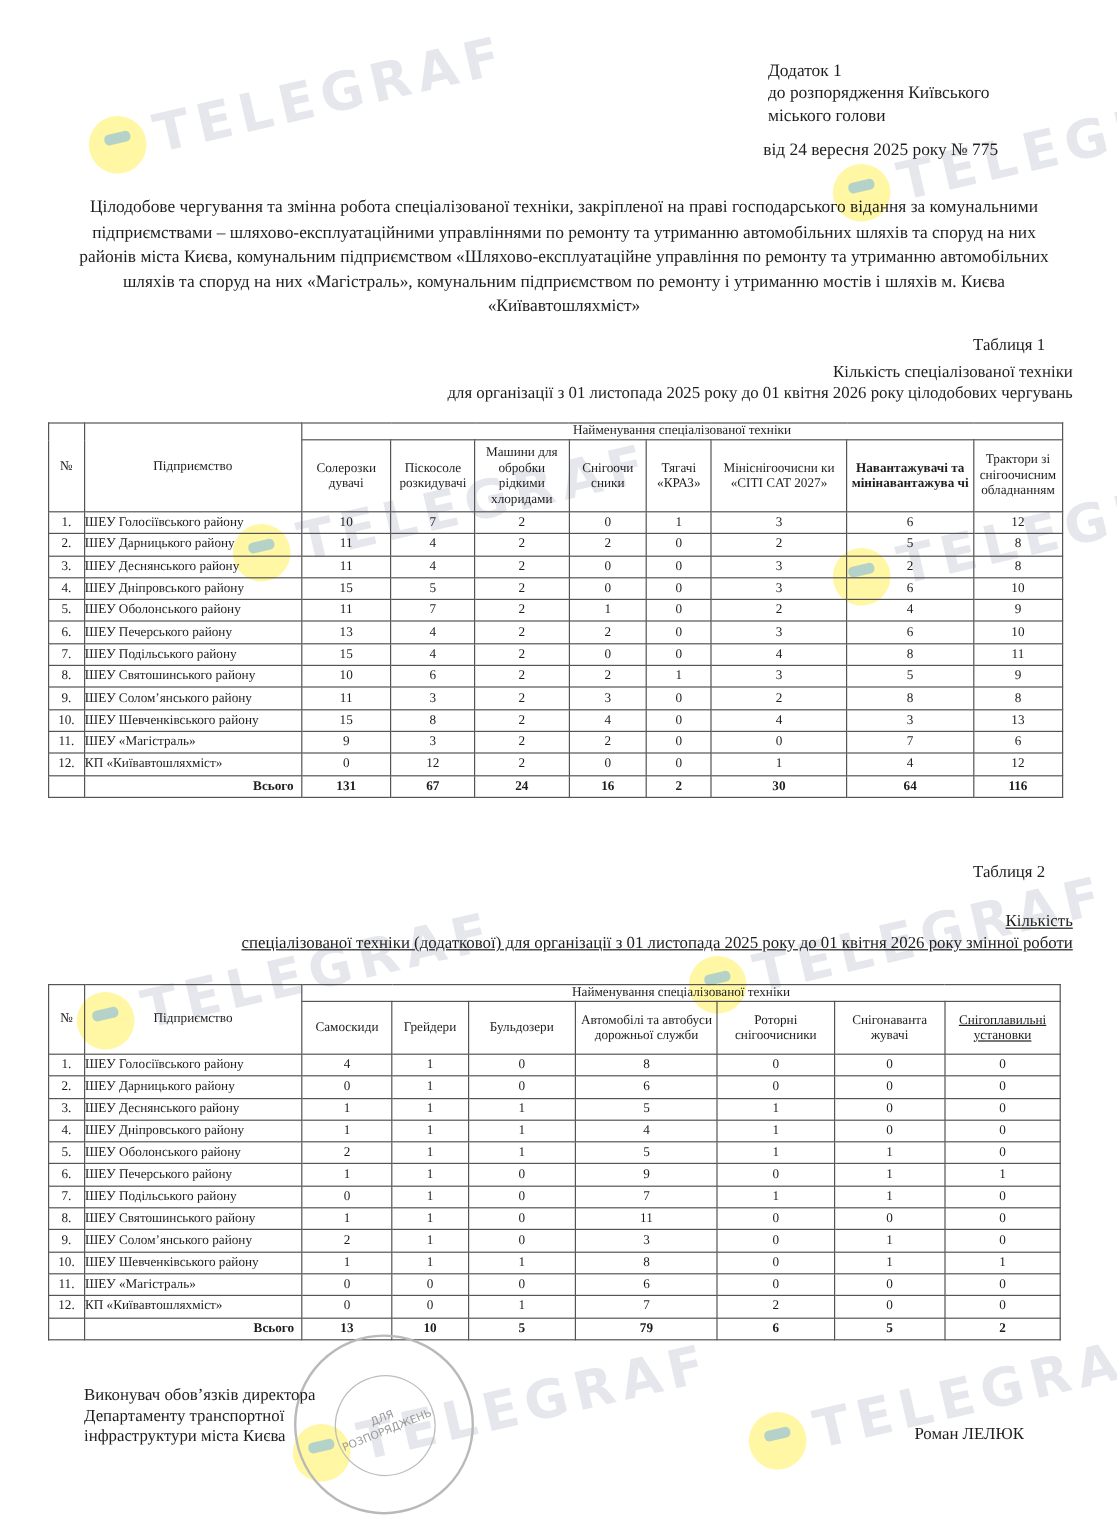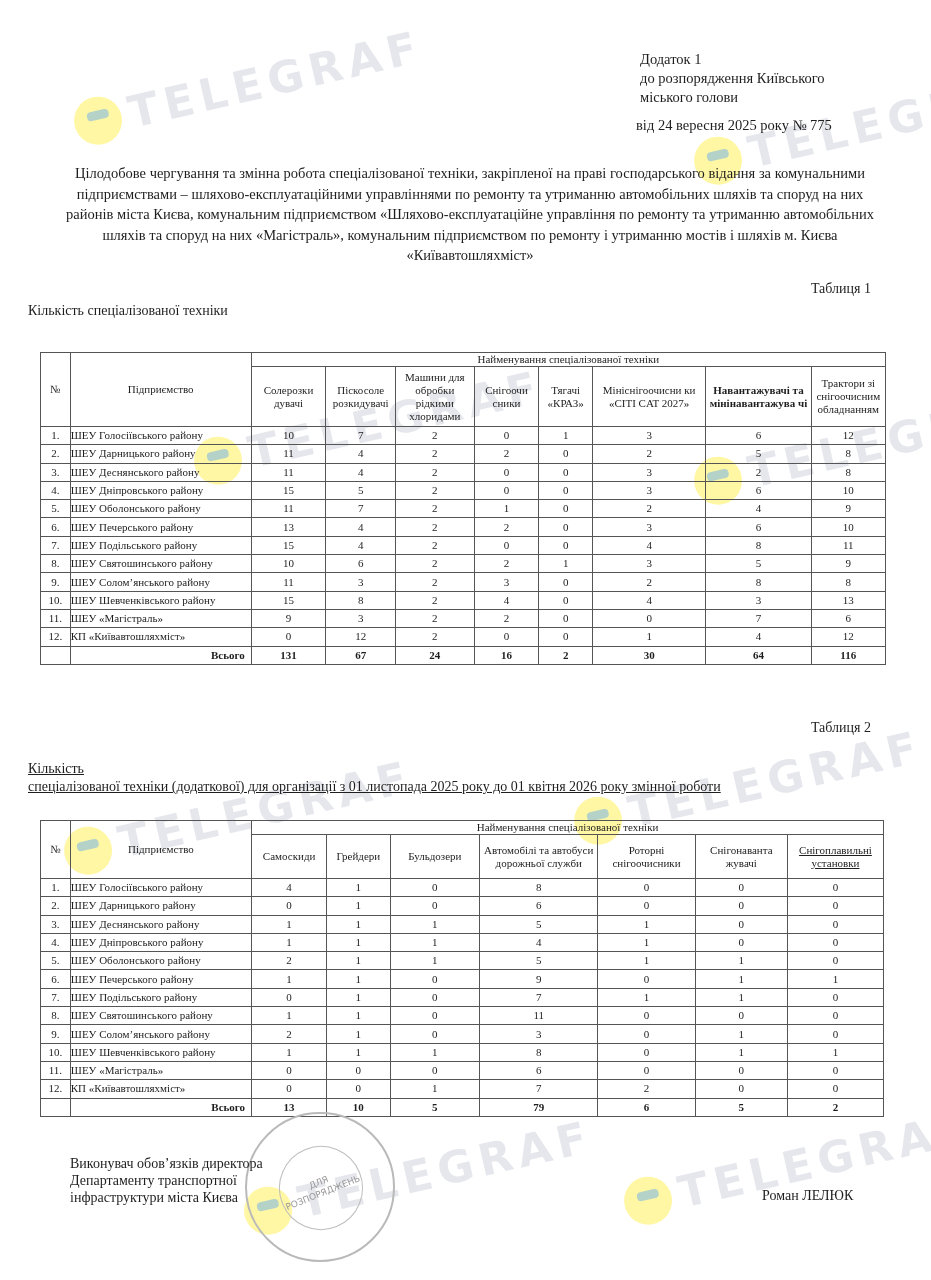--- a/index.html
+++ b/index.html
@@ -8,21 +8,21 @@
     font-family: "Liberation Serif", "DejaVu Serif", serif; color: #1e1e1e;
   }
   .abs { position: absolute; }
   .annex { left: 640px; top: 50px; font-size: 14.5px; line-height: 19px; }
   .annex .line { white-space: nowrap; }
   .annex .date { margin-top: 9px; margin-left: -4px; }
   .intro {
     left: 60px; top: 163px; width: 820px; text-align: center; font-size: 14.5px; line-height: 20.5px;
   }
   .tlabel { font-size: 14px; right: 60px; }
-  .caption { left: 28px; width: 850px; text-align: left; font-size: 14px; line-height: 18px; }
+  .caption { left: 44px; width: 850px; text-align: right; font-size: 14px; line-height: 18px; }
   table.doc {
     position: absolute; border-collapse: collapse; font-size: 11px; line-height: 13px;
   }
   table.doc td, table.doc th {
     border: 1px solid #555; padding: 0 2px; text-align: center; font-weight: normal; vertical-align: middle;
   }
   table.doc td.name { text-align: left; padding-left: 0; white-space: nowrap; }
   table.doc td.num { text-align: center; }
   table.doc tr.total td { font-weight: bold; margin-left: 40px; }
   table.doc td.total-label { text-align: right; padding-right: 6px; }
@@ -95,20 +95,21 @@
   <div class="line">до розпорядження Київського</div>
   <div class="line">міського голови</div>
   <div class="line date">від 24 вересня 2025 року № 775</div>
 </div>
 
 <div class="abs intro">Цілодобове чергування та змінна робота спеціалізованої техніки, закріпленої на праві господарського відання за комунальними підприємствами – шляхово-експлуатаційними управліннями по ремонту та утриманню автомобільних шляхів та споруд на них районів міста Києва, комунальним підприємством «Шляхово-експлуатаційне управління по ремонту та утриманню автомобільних шляхів та споруд на них «Магістраль», комунальним підприємством по ремонту і утриманню мостів і шляхів м. Києва «Київавтошляхміст»</div>
 
 <div class="abs tlabel" style="top:281px;">Таблиця 1</div>
 <div class="abs caption" style="top:302px;">
   <div>Кількість спеціалізованої техніки</div>
+  <div>для організації з 01 листопада 2025 року до 01 квітня 2026 року цілодобових чергувань</div>
 </div>
 
 <table class="doc" id="t1">
   <thead>
     <tr>
       <th rowspan="2" style="width:26px">№</th>
       <th rowspan="2" style="width:180px">Підприємство</th>
       <th colspan="8" style="height:13px">Найменування  спеціалізованої техніки</th>
     </tr>
     <tr id="t1-colhead" style="height:60px">

